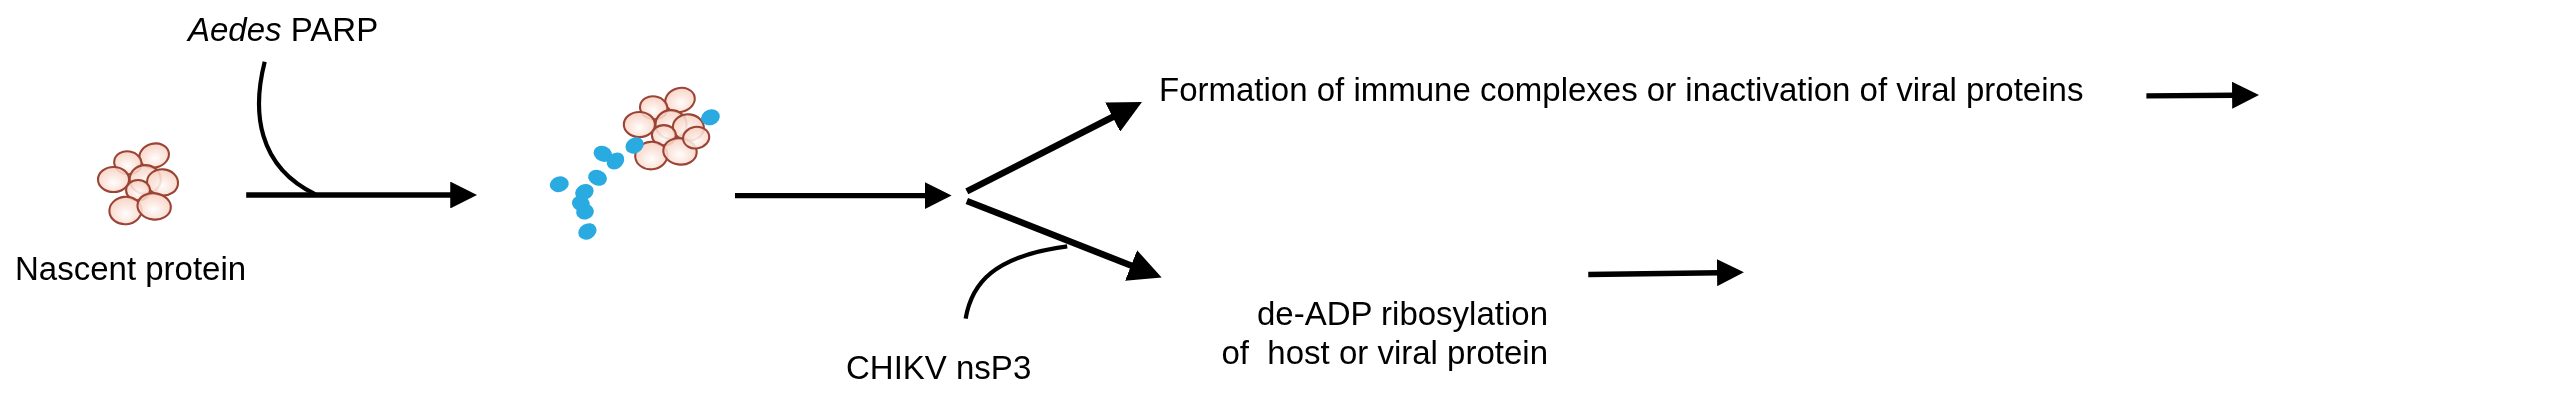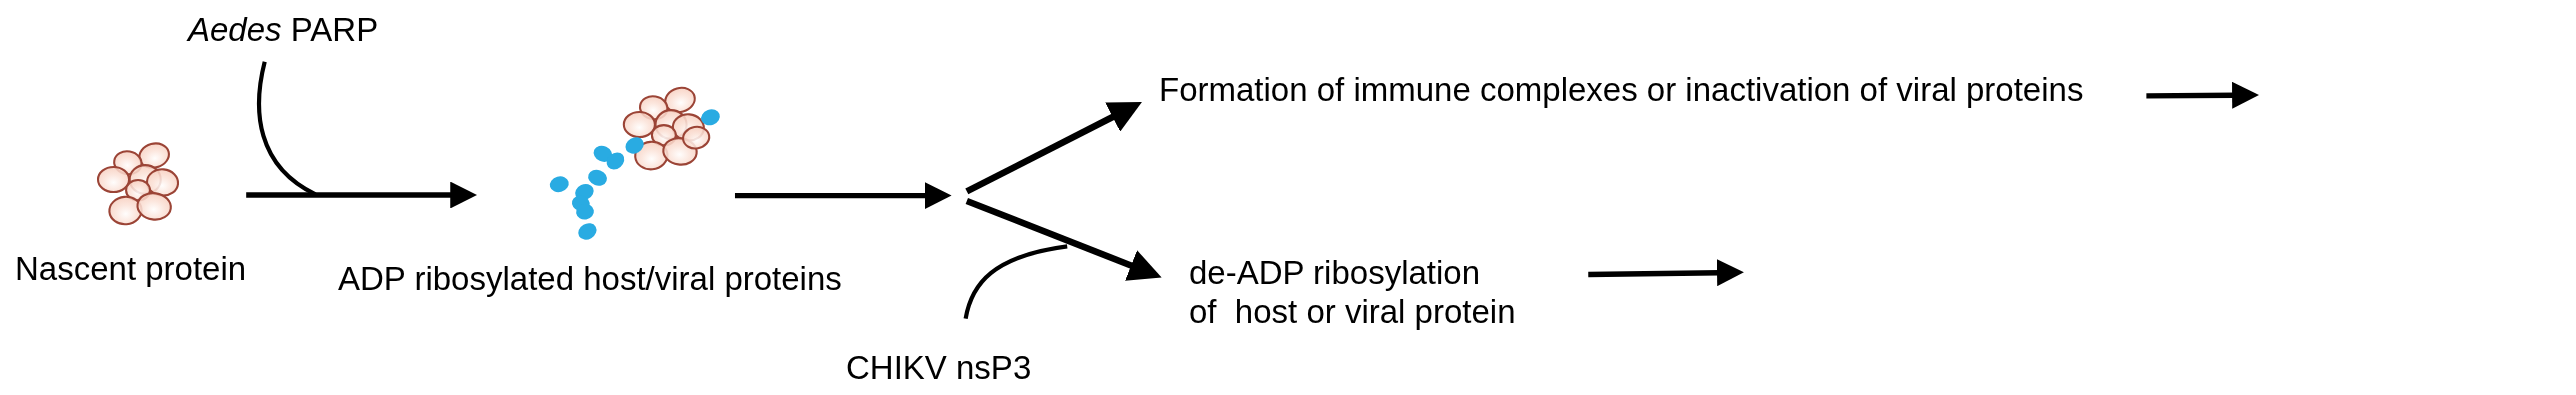--- a/index.html
+++ b/index.html
@@ -14,21 +14,21 @@
     font-family:"Liberation Sans", sans-serif;
     color:var(--text);
     border-radius:12px;
   }
   .shapes{position:absolute;left:0;top:0;width:2576px;height:396px;}
   .label{
     position:absolute; white-space:pre; font-size:33px; line-height:36px;
     color:var(--text); letter-spacing:0;
   }
   .label .it{font-style:italic;}
-  .centered{text-align:left;}
+  .centered{text-align:right;margin-top:41px;}
   .deadp{line-height:39px;}
   svg .stroke{stroke:var(--arrow); fill:none;}
   svg .blob{fill:url(#blobGrad); stroke:var(--protein-stroke); stroke-width:3.5; fill-opacity:0.88;}
   svg .bluedot{fill:var(--blue); stroke:none;}
   #blobGrad stop.s0{stop-color:var(--protein-hi);}
   #blobGrad stop.s1{stop-color:var(--protein-mid);}
   #blobGrad stop.s2{stop-color:var(--protein-fill);}
   marker path{fill:var(--arrow);}
 </style>
 </head>
@@ -96,21 +96,20 @@
     <path class="stroke" d="M 1616 533 C 1626 474 1663 428 1786 412" stroke-width="7"></path>
 
     <line class="stroke" x1="3592" y1="160" x2="3740" y2="159" stroke-width="9" marker-end="url(#ah)"></line>
     <line class="stroke" x1="2658" y1="459" x2="2878" y2="456" stroke-width="9" marker-end="url(#ah)"></line>
   </svg>
 
   <div class="label" style="left:188px;top:12px;"><span class="it">Aedes</span><span> PARP</span></div>
 
   <div class="label" style="left:15px;top:251px;text-align:right;">Nascent protein</div>
 
-  <div class="label" style="left:338px;top:261px;">ADP ribosylated host/viral proteins</div>
 
   <div class="label" style="left:1159px;top:72px;">Formation of immune complexes or inactivation of viral proteins</div>
 
 
   <div class="label centered deadp" style="left:1189px;top:253px;width:359px;"><span>de-ADP ribosylation</span><br><span>of  host or viral protein</span></div>
 
 
   <div class="label" style="left:846px;top:350px;">CHIKV nsP3</div>
 
 </div>

